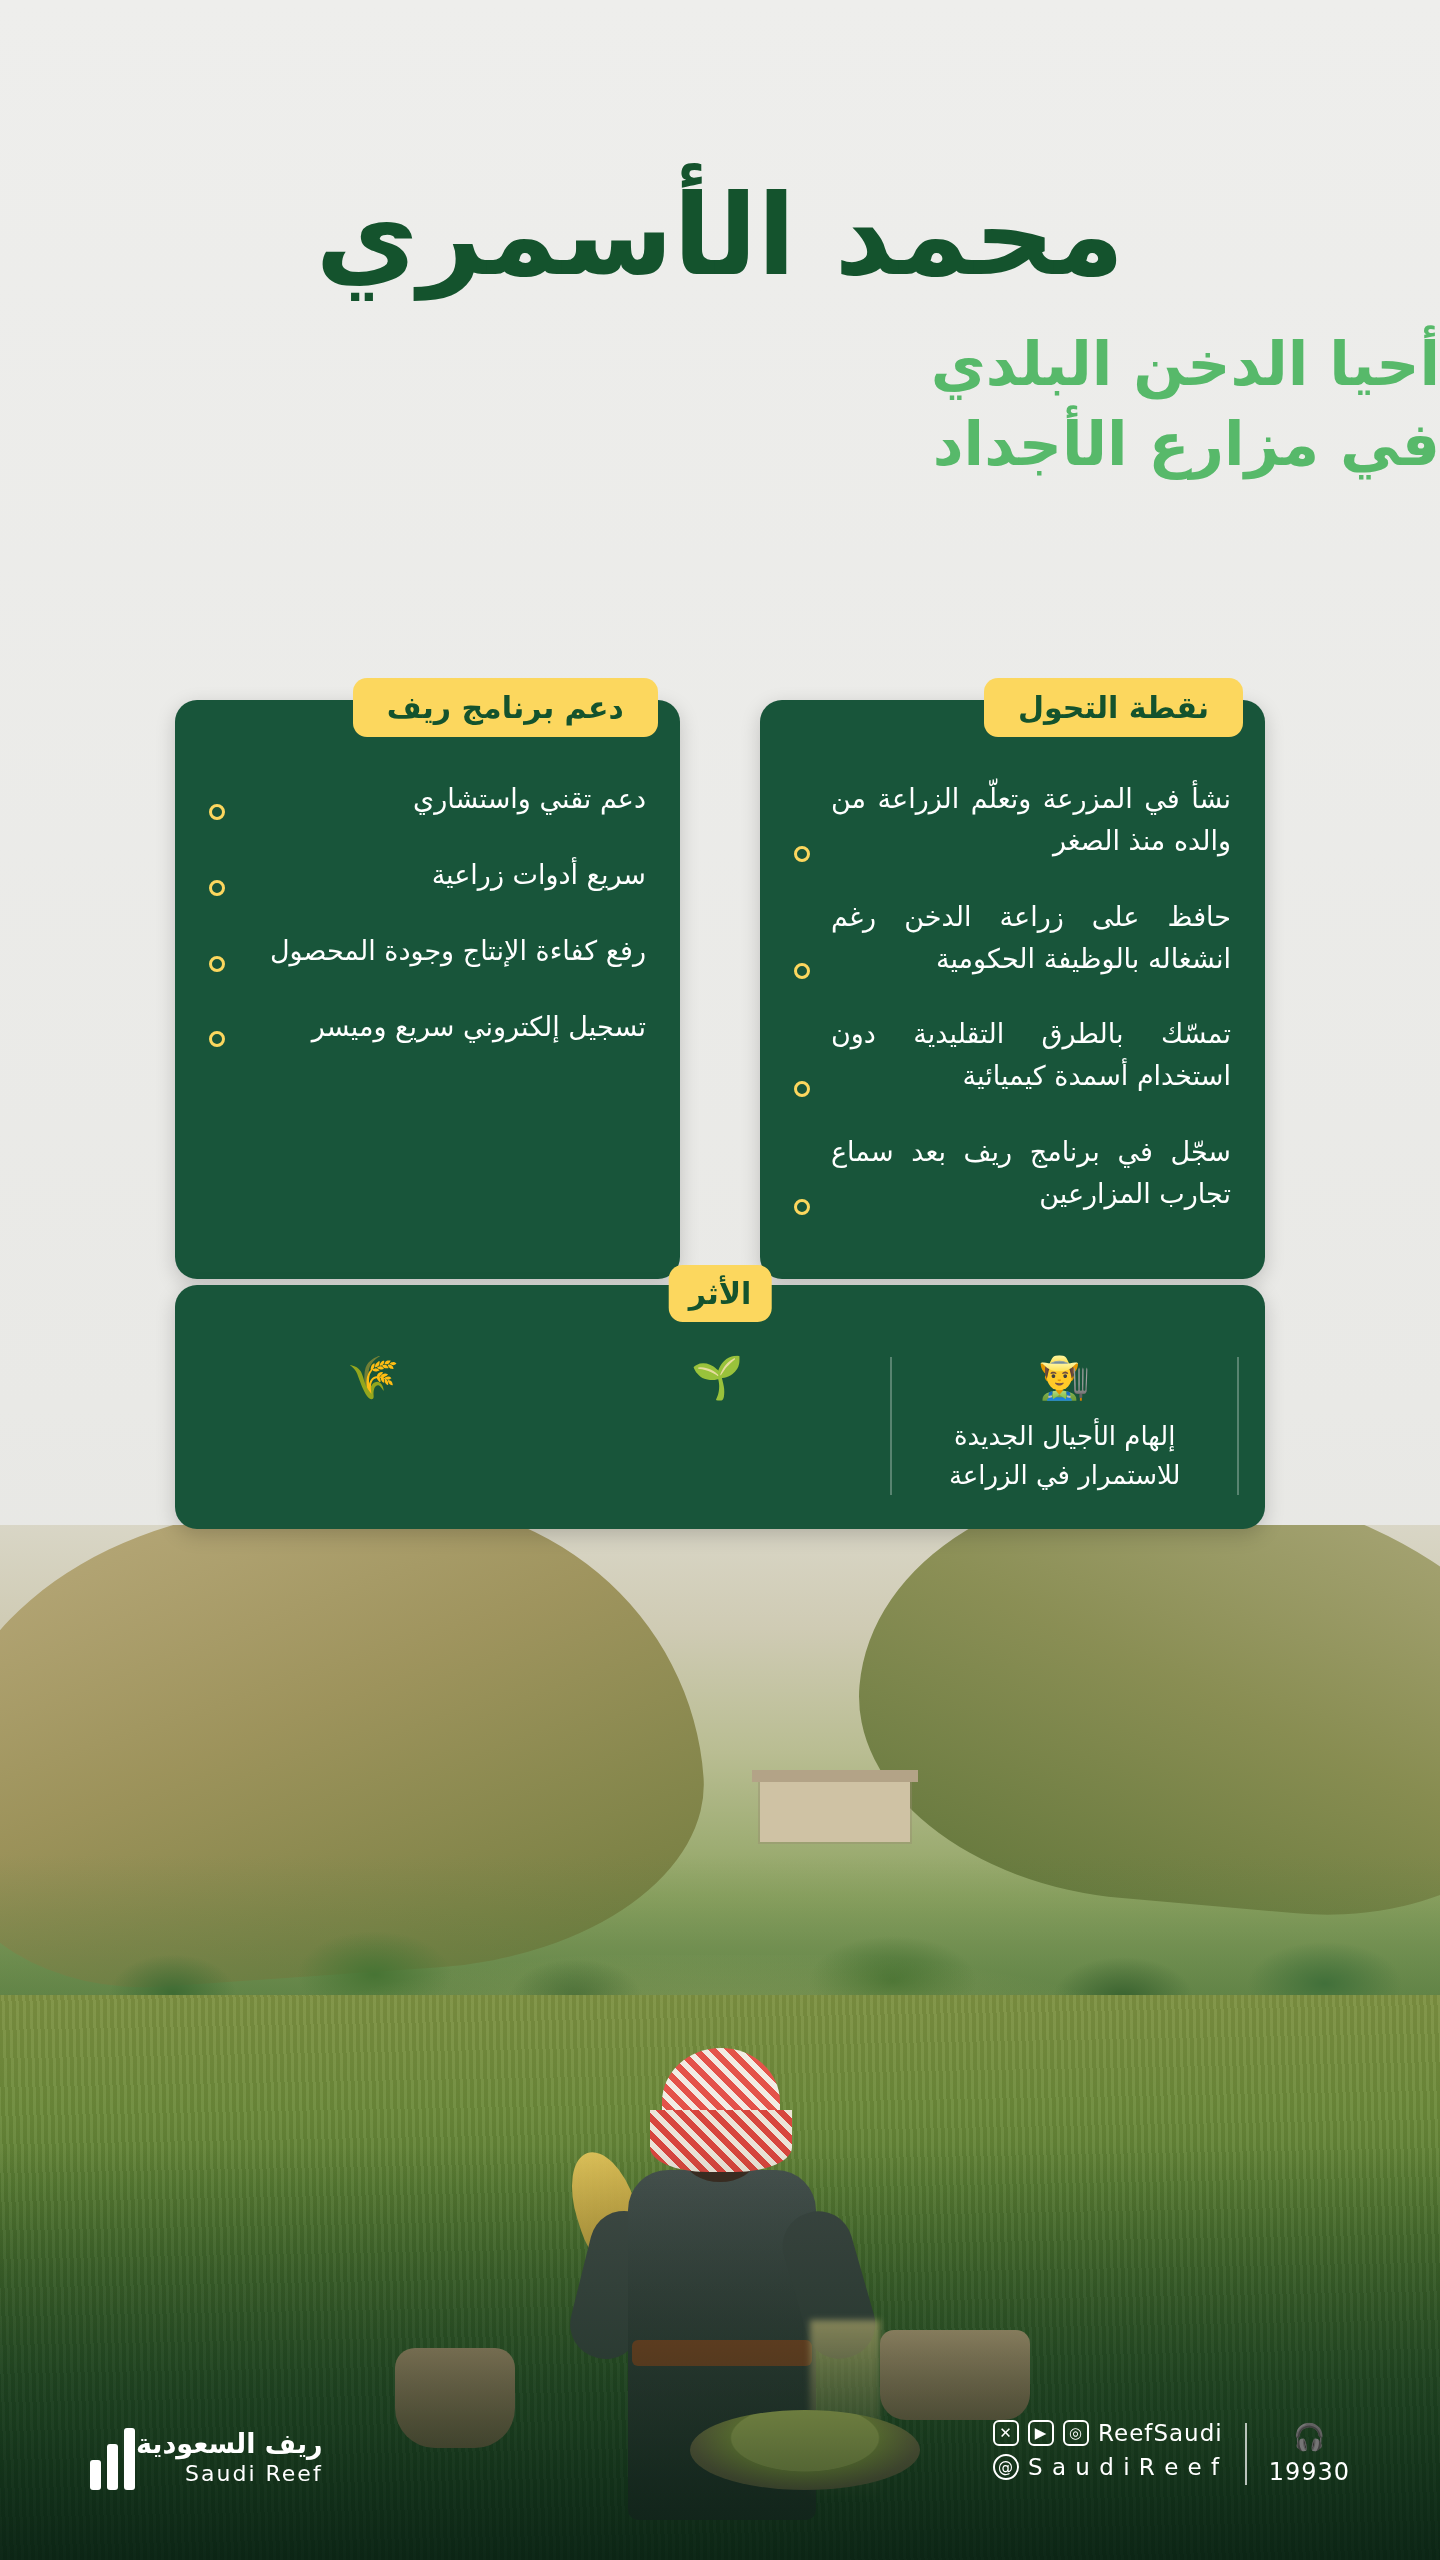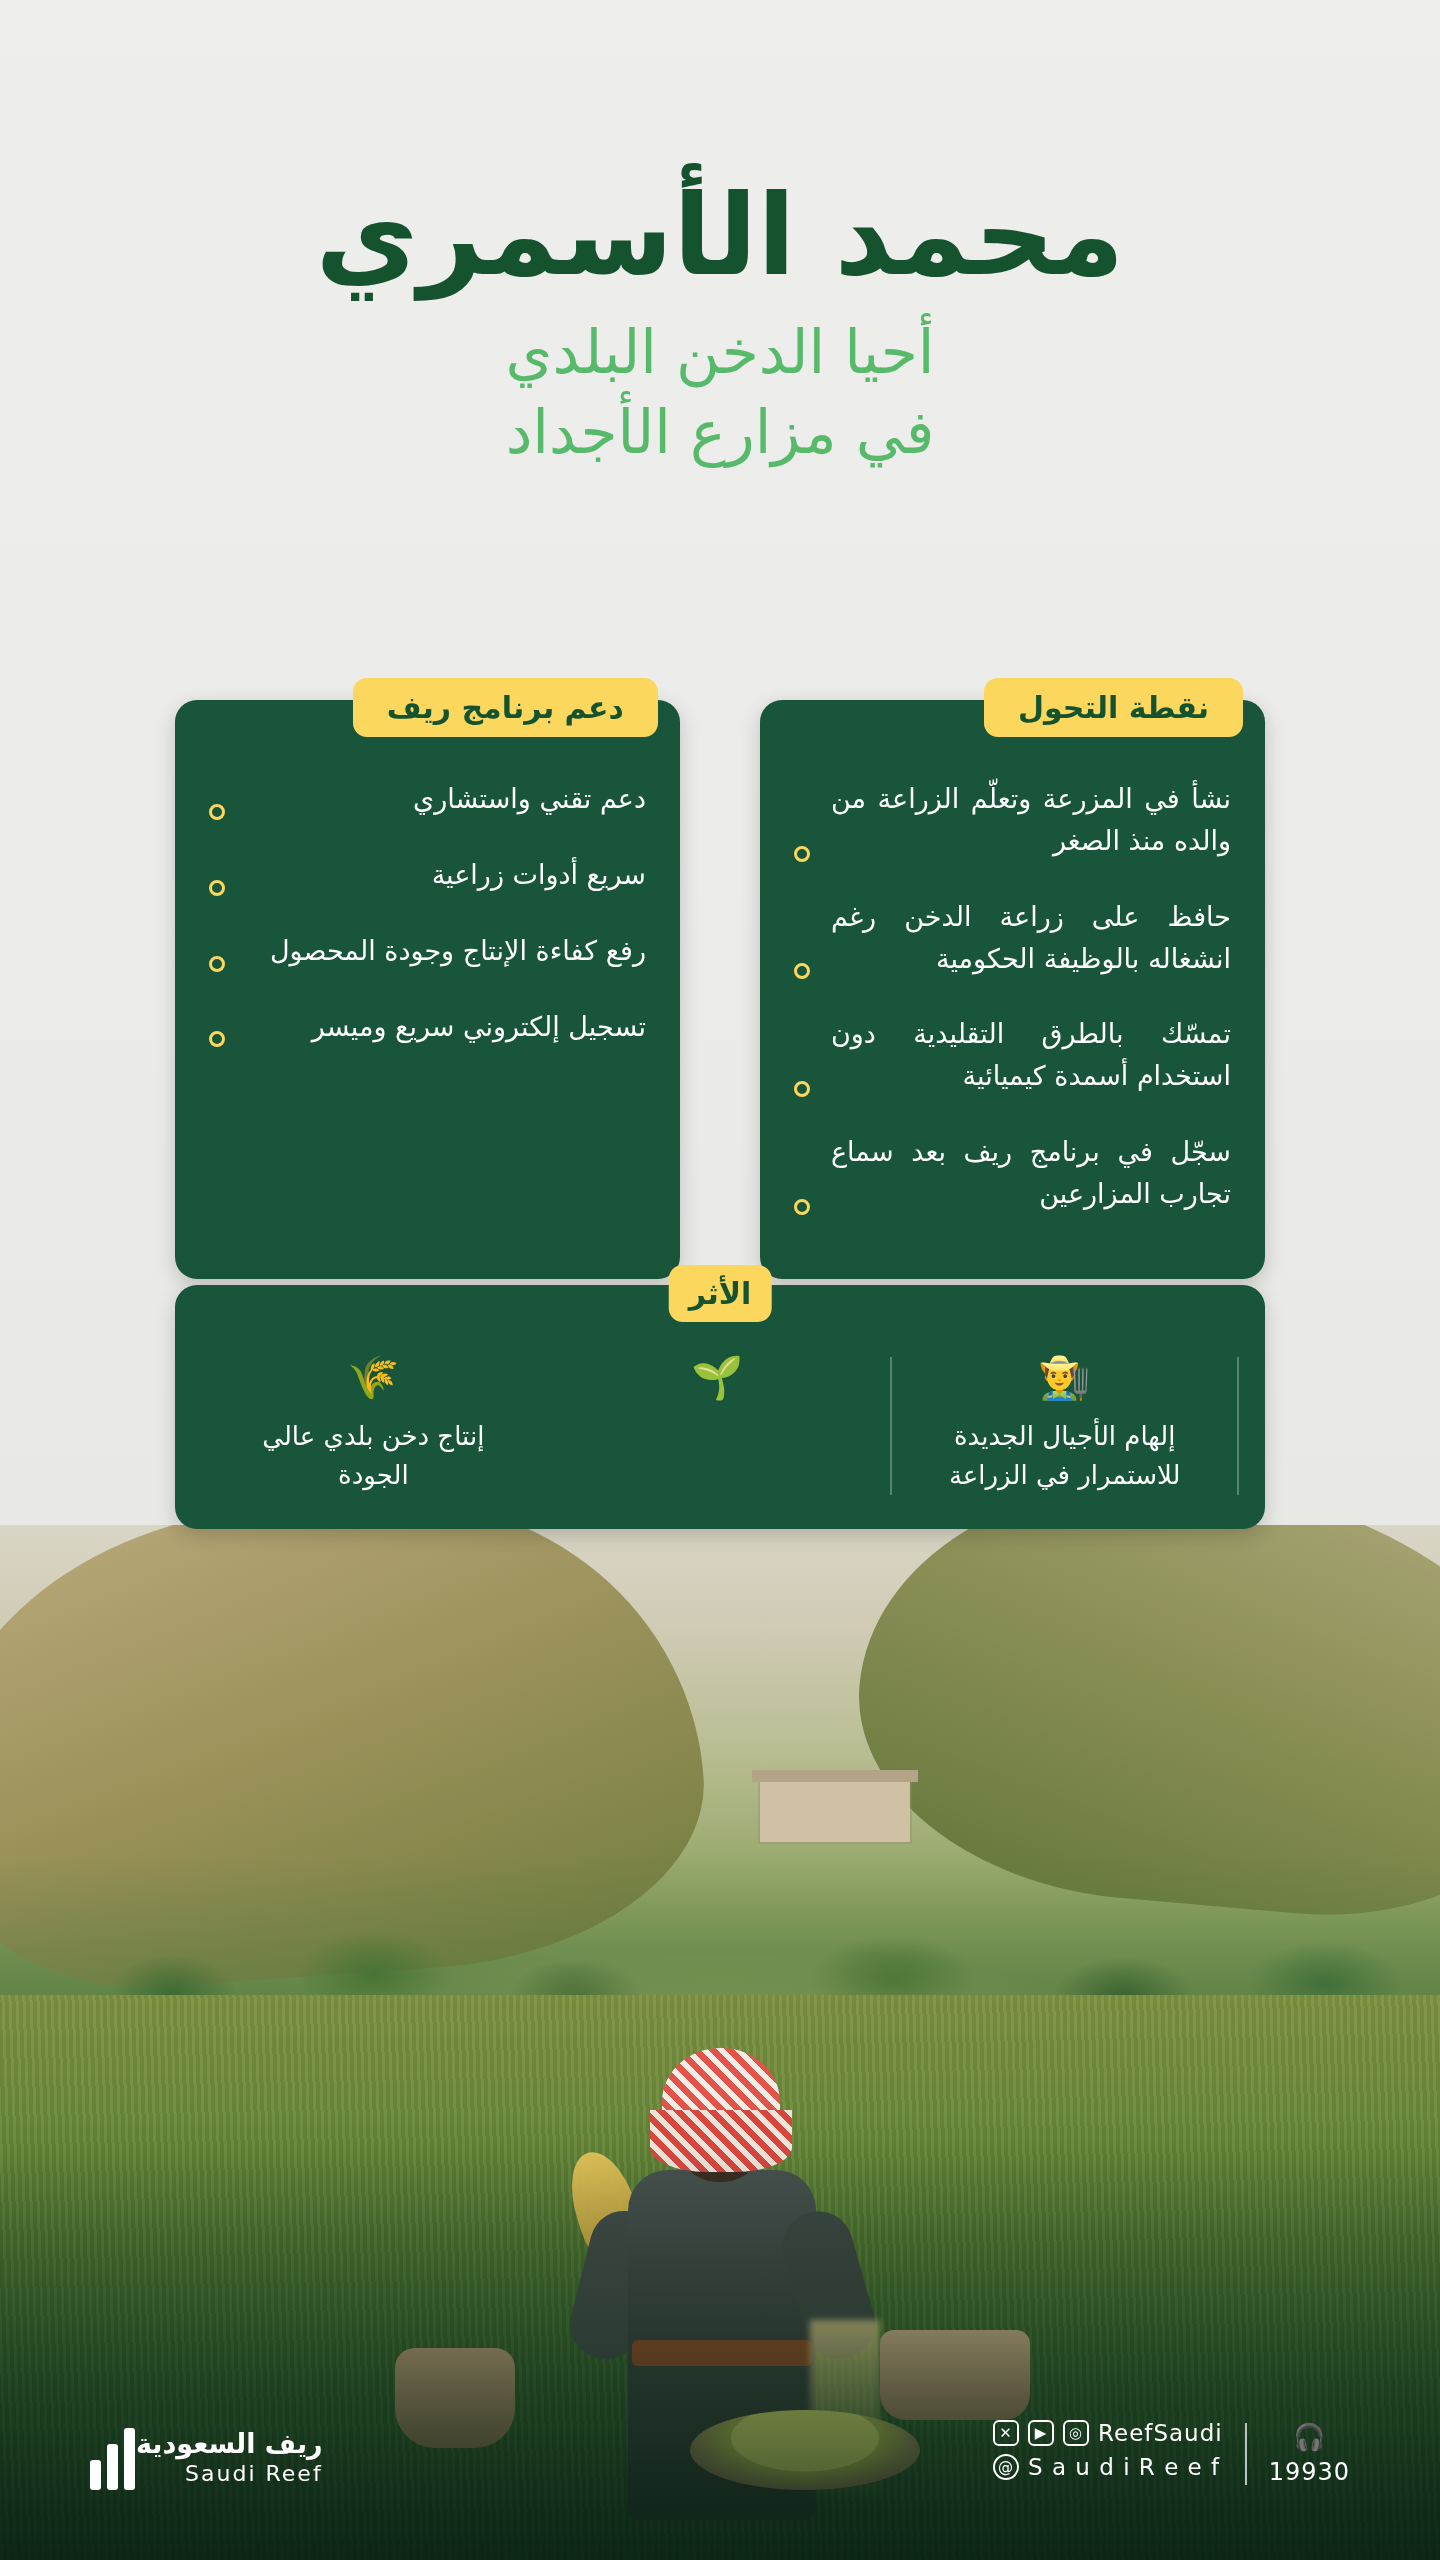--- a/index.html
+++ b/index.html
@@ -110,26 +110,27 @@
   
   .title-wrap { position:absolute; top:175px; left:0; right:0; text-align:center; }
   .main-title {
     font-size: 112px;
     font-weight: 800;
     color: #14532d;
     letter-spacing: -1px;
     line-height: 1.08;
   }
   .sub-title {
-    margin-top: 16px;
+    margin-top: 28px;
     font-size: 60px;
-    font-weight: 400;
+    font-weight: 700;
     color: #57b96a;
     line-height: 1.34;
     letter-spacing: 2px;
+    text-align: right;
   }
   .sub-title .l2 { display:block; }
 
   
   .cards-row {
     position: absolute;
     top: 700px;
     left: 175px;
     right: 175px;
     display: flex;
@@ -364,21 +365,20 @@
         </li>
       </ul>
     </div>
   </div>
 
   <div class="impact-card">
     <div class="impact-badge">الأثر</div>
     <div class="impact-row">
       <div class="impact-col">
         <span class="impact-icon">🌾</span>
-        <div class="impact-text">إنتاج دخن بلدي عالي الجودة</div>
       </div>
       <div class="impact-col">
         <span class="impact-icon">🌱</span>
       </div>
       <div class="impact-col">
         <span class="impact-icon">👨‍🌾</span>
         <div class="impact-text">إلهام الأجيال الجديدة للاستمرار في الزراعة</div>
       </div>
     </div>
   </div>

